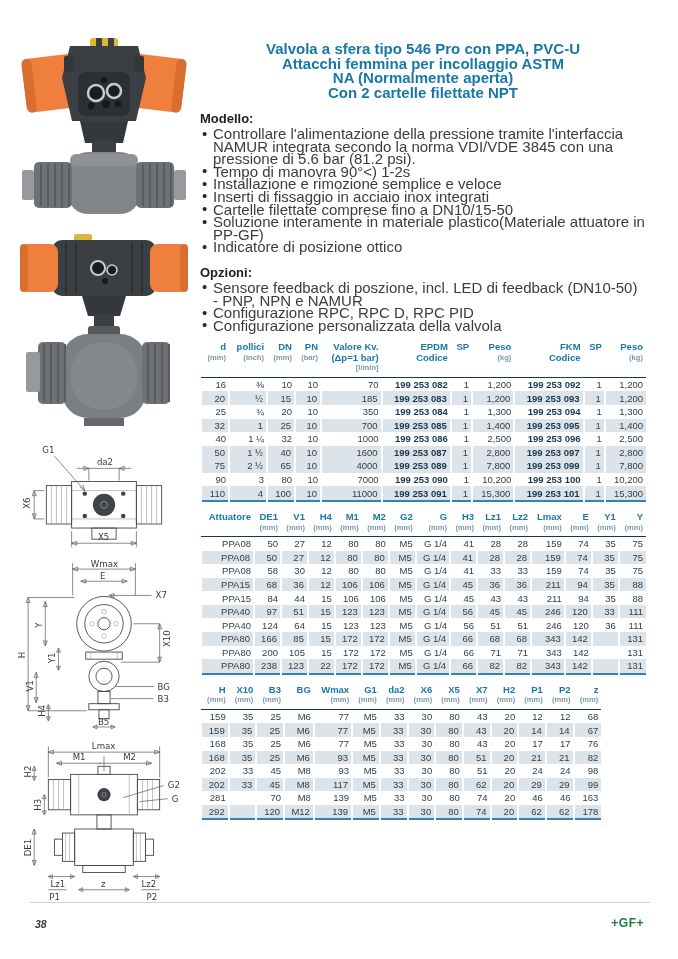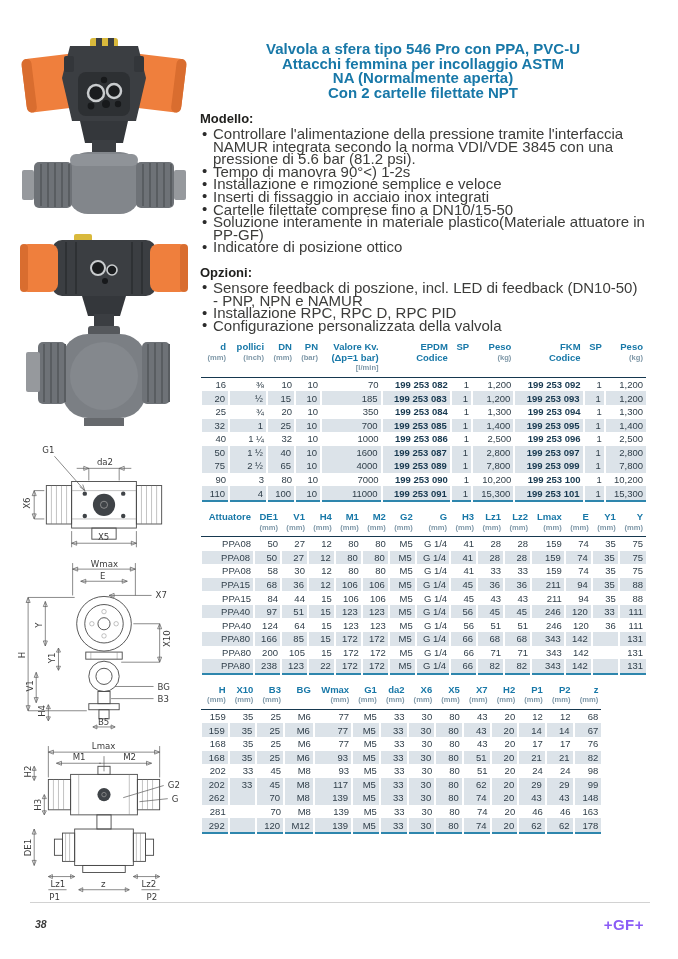--- a/index.html
+++ b/index.html
@@ -34,21 +34,21 @@
   table.data th span { display:block; white-space:nowrap; }
   table.data th span:empty { display:none; }
   table.data th .hu { font-weight:bold; font-size:7.6px; color:#7f98a8; }
   table.data td { text-align:right; padding:1.2px 3px; white-space:nowrap; line-height:11.2px; }
   table.data tr.alt td { background:#dce3e9; border-left:2px solid #fff; }
   table.t1 td:nth-child(6), table.t1 td:nth-child(9) { font-weight:bold; color:#16384f; }
 
   
   .footer-rule { position:absolute; left:30px; right:28px; top:902px; border-top:1px solid #d2d2d2; }
   .page-number { position:absolute; left:35px; top:918px; font-size:10.5px; font-weight:bold; color:#3a3a3a;font-style:italic; }
-  .brand-logo { position:absolute; right:34px; top:916px; font-size:15px; font-weight:bold; color:#8b5cf6; letter-spacing:0.5px; }
+  .brand-logo { position:absolute; right:34px; top:916px; font-size:12px; font-weight:bold; color:#15803d; letter-spacing:0.5px; }
 </style>
 </head>
 <body>
 
 <div class="page">
 
   <div class="left-col">
 
     <svg class="photo" viewBox="0 0 172 192">
       <rect x="6" y="20" width="56" height="54" rx="7" fill="#ef7f3d" transform="rotate(-7 34 47)"></rect>
@@ -276,21 +276,21 @@
         <li class="alt">Inserti di fissaggio in acciaio inox integrati</li>
         <li>Cartelle filettate comprese fino a DN10/15-50</li>
         <li class="alt">Soluzione interamente in materiale plastico(Materiale attuatore in PP-GF)</li>
         <li>Indicatore di posizione ottico</li>
       </ul>
 
     <div class="section-heading">Opzioni:</div>
     <ul class="bullets">
 
     <li>Sensore feedback di poszione, incl. LED di feedback (DN10-50) - PNP, NPN e NAMUR</li>
-        <li class="alt">Installazione RPC, RPC D, RPC PID</li>
+        <li class="alt">Configurazione RPC, RPC D, RPC PID</li>
         <li>Configurazione personalizzata della valvola</li>
       </ul>
 
     <table class="data t1">
       <thead>
         <tr>
 
         <th>
             <span class="hl">d</span>
 
@@ -862,36 +862,20 @@
           <td>M5</td>
           <td>33</td>
           <td>30</td>
           <td>80</td>
           <td>62</td>
           <td>20</td>
           <td>29</td>
           <td>29</td>
           <td>99</td>
         </tr>
-          <tr class="alt">
-          <td>262</td>
-          <td></td>
-          <td>70</td>
-          <td>M8</td>
-          <td>139</td>
-          <td>M5</td>
-          <td>33</td>
-          <td>30</td>
-          <td>80</td>
-          <td>74</td>
-          <td>20</td>
-          <td>43</td>
-          <td>43</td>
-          <td>148</td>
-        </tr>
           <tr>
           <td>281</td>
           <td></td>
           <td>70</td>
           <td>M8</td>
           <td>139</td>
           <td>M5</td>
           <td>33</td>
           <td>30</td>
           <td>80</td>

